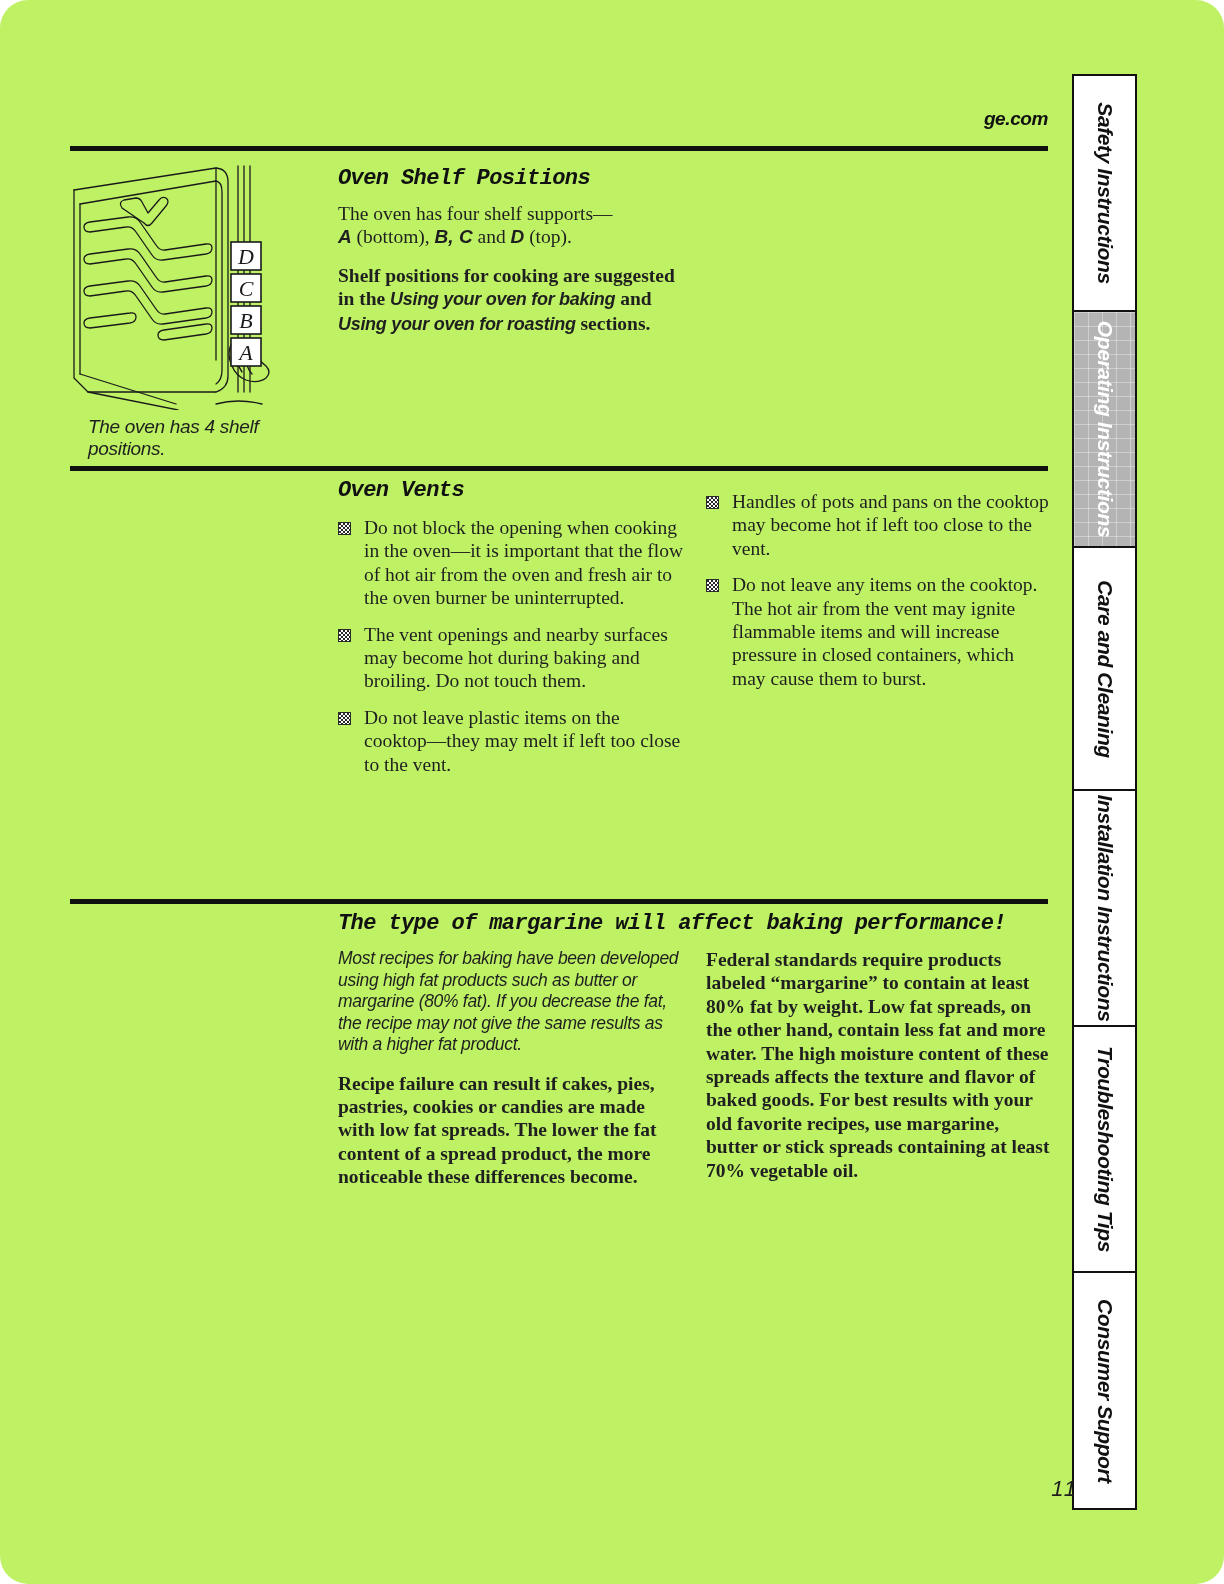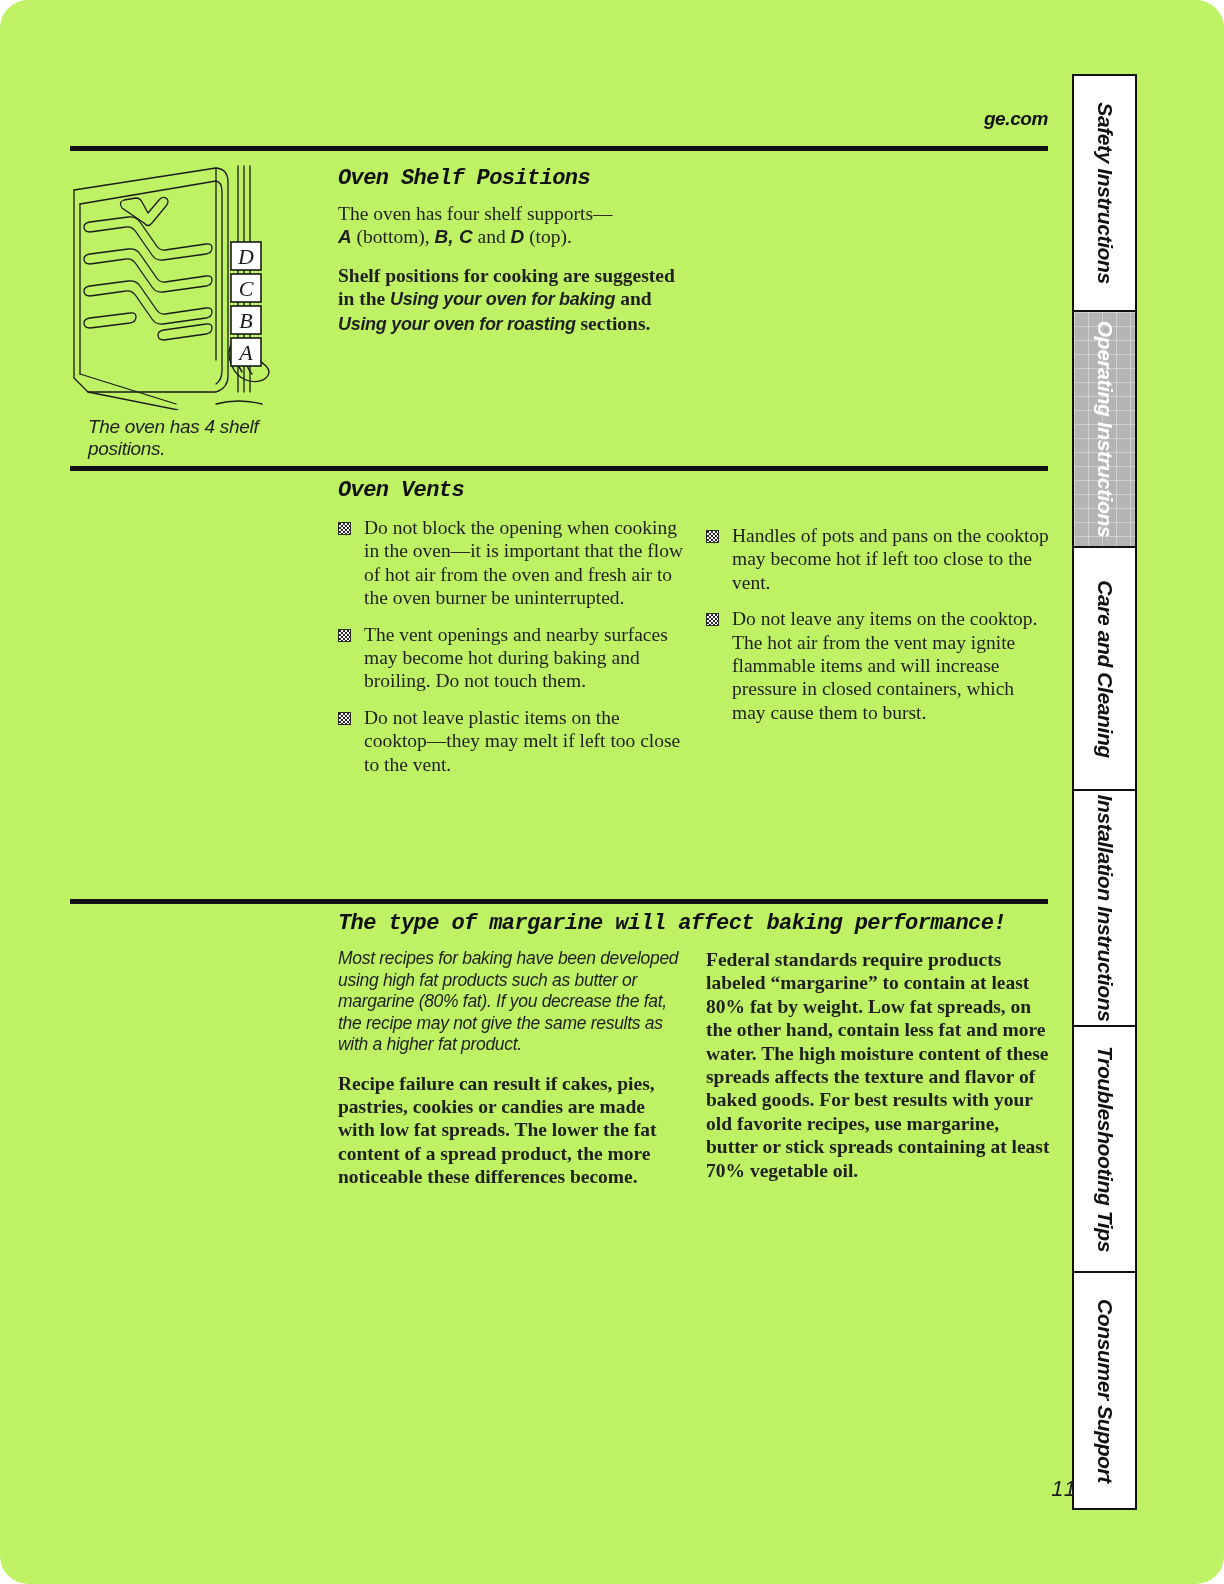--- a/index.html
+++ b/index.html
@@ -270,21 +270,21 @@
   <div class="col-left" style="top:478px;">
     <h2 class="section-title">Oven Vents</h2>
     <ul class="bullets">
       <li><span class="sq"></span></li>
       <li><span class="sq"></span><span>Do not block the opening when cooking in the oven—it is important that the flow of hot air from the oven and fresh air to the oven burner be uninterrupted.</span></li>
       <li><span class="sq"></span><span>The vent openings and nearby surfaces may become hot during baking and broiling. Do not touch them.</span></li>
       <li><span class="sq"></span><span>Do not leave plastic items on the cooktop—they may melt if left too close to the vent.</span></li>
     </ul>
   </div>
 
-  <div class="col-right" style="top:524px;">
+  <div class="col-right" style="top:490px;">
     <ul class="bullets">
       <li><span class="sq"></span><span>Handles of pots and pans on the cooktop may become hot if left too close to the vent.</span></li>
       <li><span class="sq"></span></li>
       <li><span class="sq"></span><span>Do not leave any items on the cooktop. The hot air from the vent may ignite flammable items and will increase pressure in closed containers, which may cause them to burst.</span></li>
     </ul>
   </div>
 
   <div class="rule" id="rule-marg"></div>
 
   <h2 class="section-title wide-title" style="top:911px;">The type of margarine will affect baking performance!</h2>

